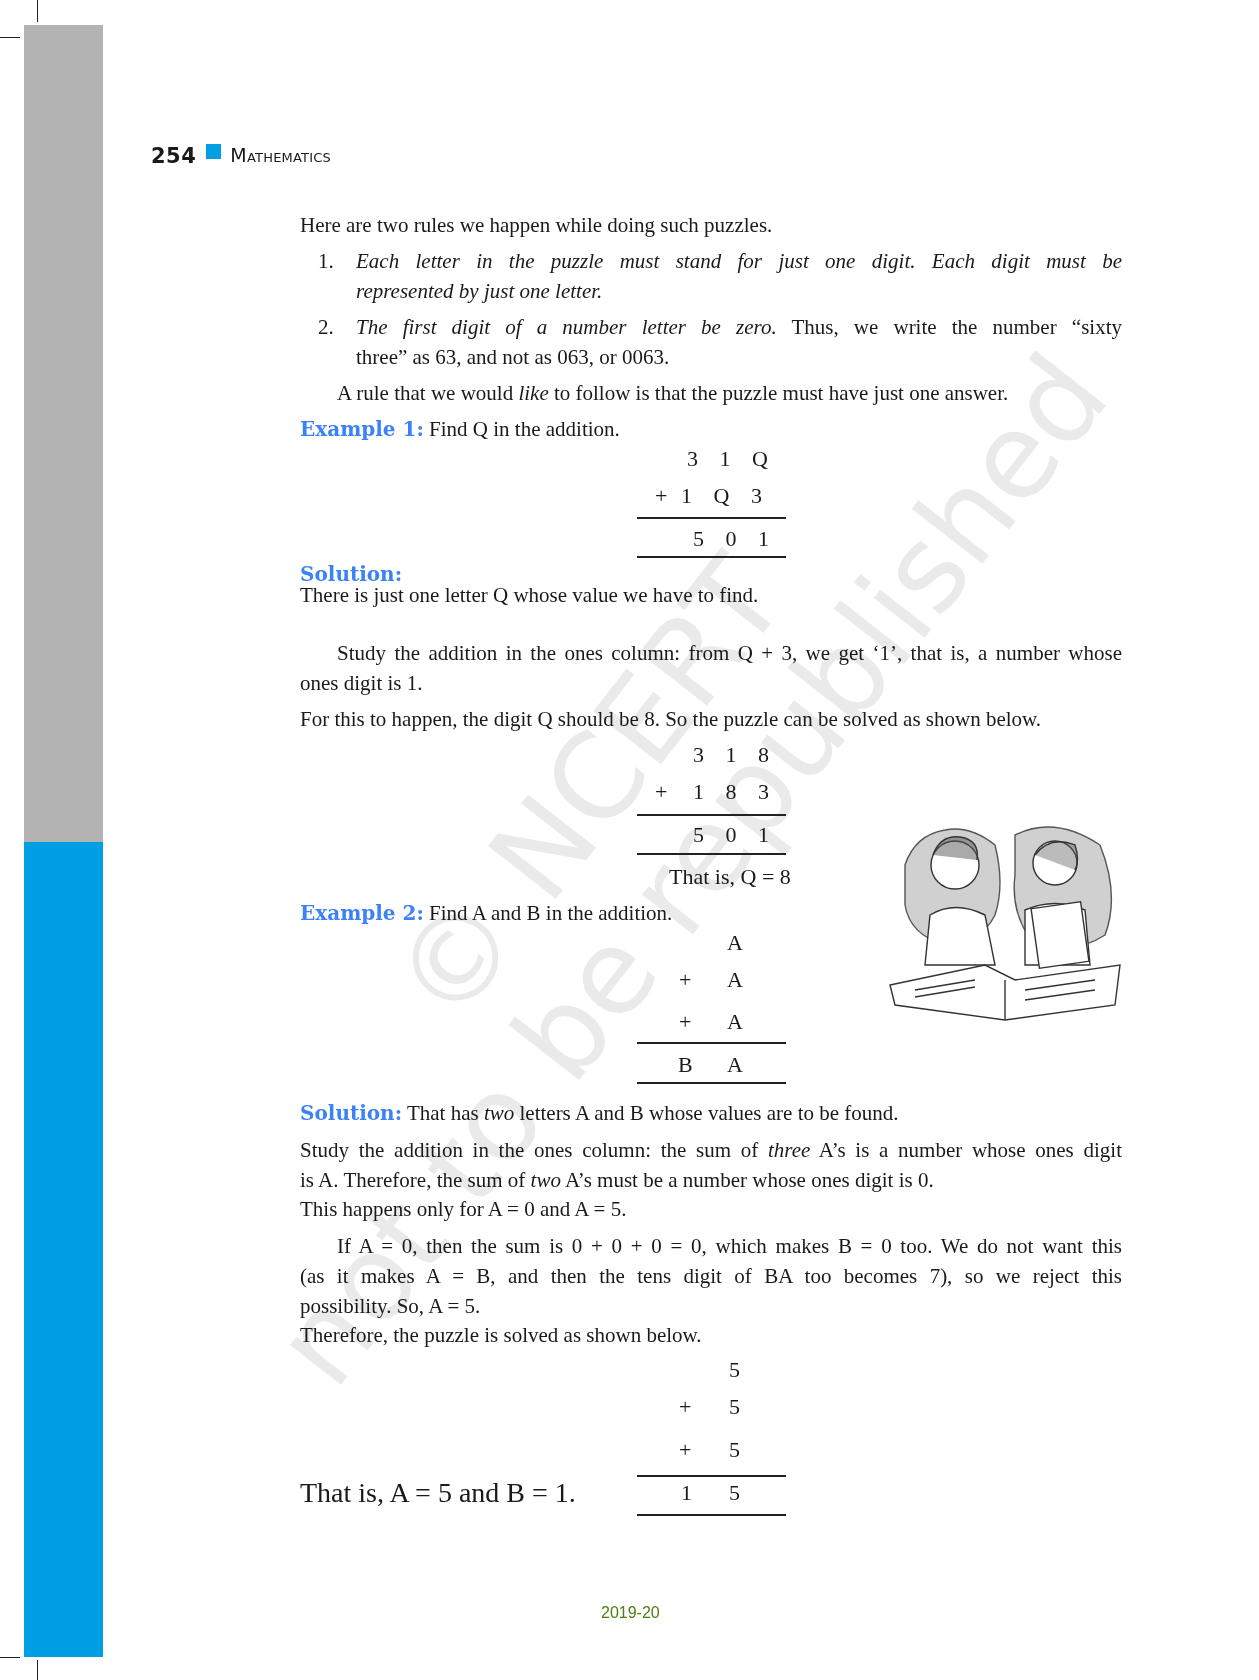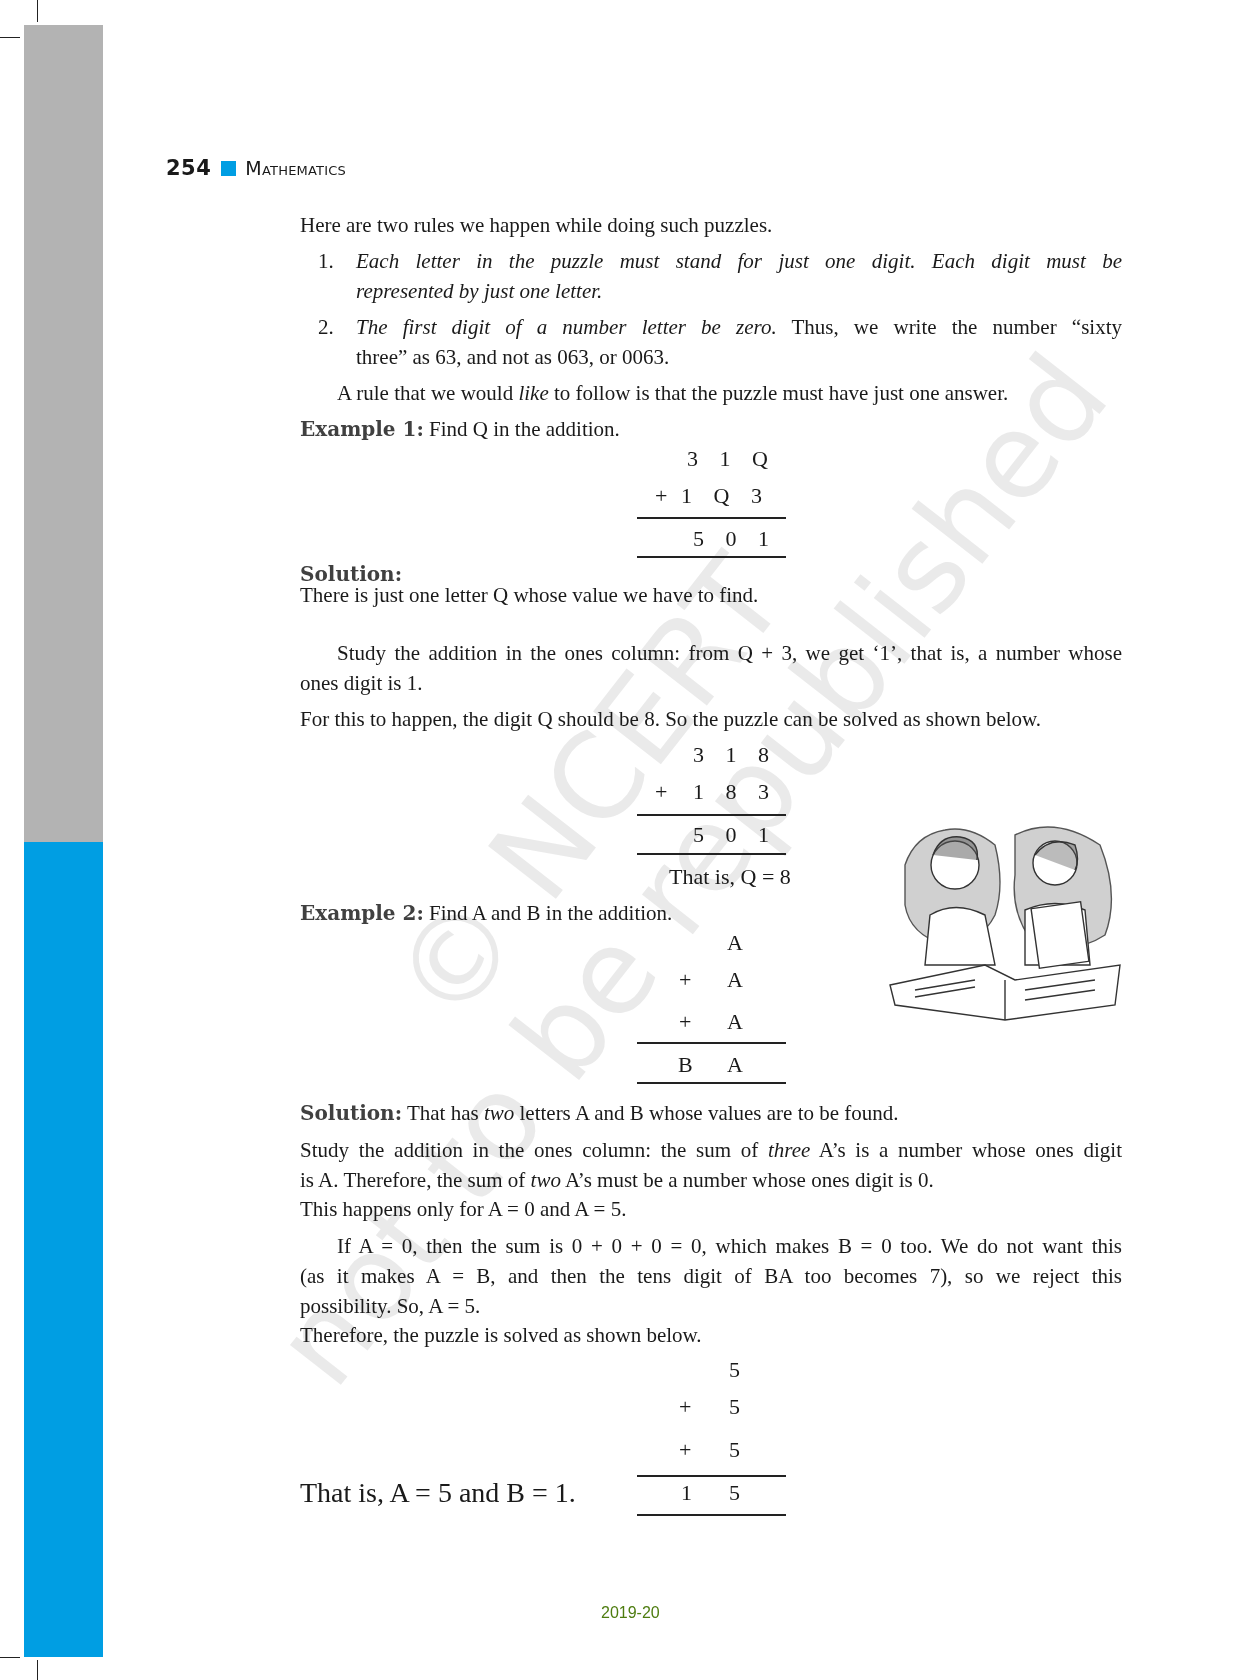--- a/index.html
+++ b/index.html
@@ -1,28 +1,28 @@
 <!DOCTYPE html>
 <html><head>
 <meta charset="utf-8">
 <style>
   html, body { margin: 0; padding: 0; background: #ffffff; }
   body { width: 1259px; height: 1680px; position: relative; overflow: hidden;
          font-family: "Liberation Serif", "DejaVu Serif", serif; color: #1a1a1a; }
   .crop { position: absolute; background: #222; }
   .side-gray { position: absolute; left: 24px; top: 25px; width: 79px; height: 817px; background: #b3b3b3; }
   .side-blue { position: absolute; left: 24px; top: 842px; width: 79px; height: 815px; background: #009ee3; }
-  .header { position: absolute; left: 151px; top: 156px; display: flex; align-items: center;
-            font-family: "DejaVu Sans", "Liberation Sans", sans-serif; margin-left: 15px; }
+  .header { position: absolute; left: 151px; top: 144px; display: flex; align-items: flex-start;
+            font-family: "DejaVu Sans", "Liberation Sans", sans-serif; }
   .page-num { font-size: 21px; font-weight: bold; color: #1a1a1a; letter-spacing: 0.5px; }
   .sq { width: 15px; height: 15px; background: #009ee3; margin: 0 9px 0 10px; }
   .subject { font-size: 19px; color: #1a1a1a; font-variant: small-caps; letter-spacing: 0.2px; }
   .t { position: absolute; font-size: 21px; line-height: 24px; white-space: nowrap; }
   .just { text-align: justify; text-align-last: justify; white-space: normal; }
-  .blue-lbl { color: #404040; font-weight: bold; font-family: "DejaVu Serif", "Liberation Serif", serif; font-size: 20px; }
+  .blue-lbl { color: #3b82f6; font-weight: bold; font-family: "DejaVu Serif", "Liberation Serif", serif; font-size: 20px; }
   .col { position: absolute; font-size: 22px; line-height: 24px; letter-spacing: 8px; white-space: pre; }
   .rule { position: absolute; height: 2px; background: #222; left: 637px; width: 149px; }
   .footer { position: absolute; left: 601px; top: 1604px; font-family: "Liberation Sans", sans-serif; font-size: 16px; color: #4d7c0f; }
   .wm { position: absolute; left: 640px; top: 830px; transform: translate(-50%,-50%) rotate(-52deg);
         font-family: "DejaVu Sans", "Liberation Sans", sans-serif; color: rgba(160,160,160,0.22);
         font-size: 118px; line-height: 130px; text-align: center; white-space: nowrap; pointer-events: none; }
   .illus { position: absolute; left: 885px; top: 805px; width: 240px; height: 220px; }
 </style>
 </head>
 <body>

